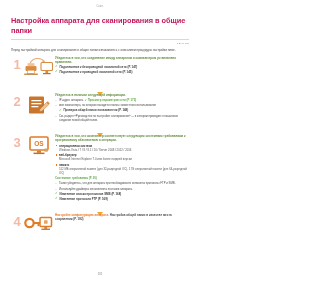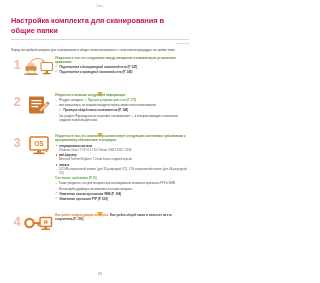--- a/index.html
+++ b/index.html
@@ -241,21 +241,21 @@
     display: block;
   }
 </style>
 </head>
 <body>
 
 <div class="page">
 
   <div class="running-header">Скан.</div>
 
-  <div class="doc-title">Настройка комплекта для сканирования в общие папки</div>
+  <div class="doc-title">Настройка аппарата для сканирования в общие папки</div>
   <div class="title-rule"></div>
   <div class="doc-ref">1-BAU-075</div>
 
   <div class="intro">Перед настройкой аппарата для сканирования в общие папки ознакомьтесь с описанием процедуры настройки ниже.</div>
 
   <div class="step">
     <div class="step-num">1</div>
     <div class="step-icon">
       <svg class="icon" width="32" height="26" viewBox="0 0 32 26">
         <path d="M7 9 C9 2, 19 2, 21 7" fill="none" stroke="#e8a87c" stroke-width="1.1"></path>

